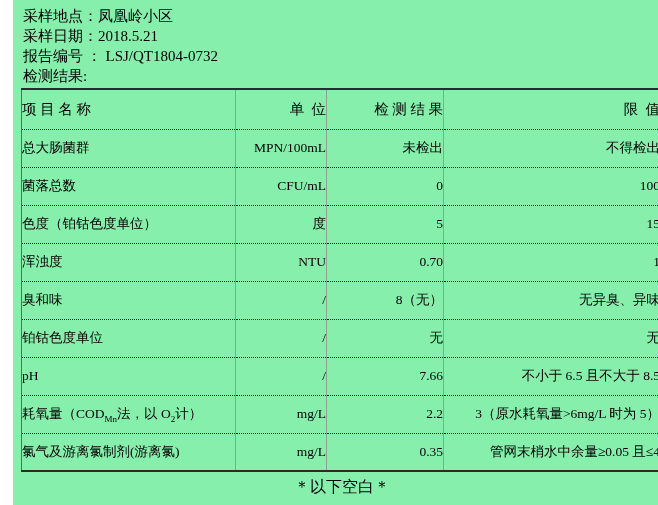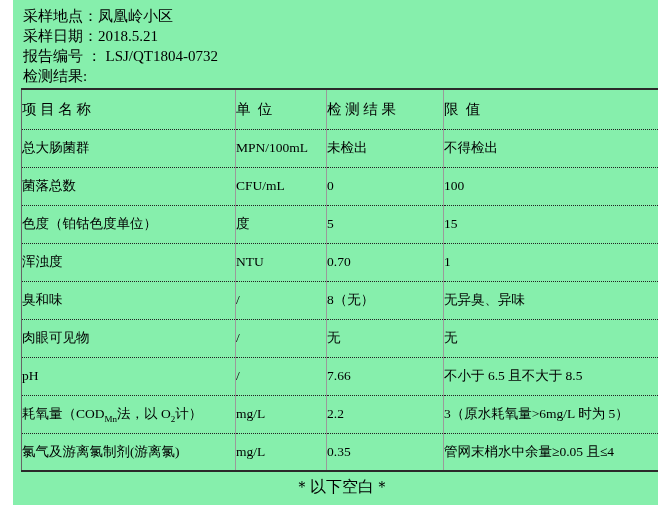--- a/index.html
+++ b/index.html
@@ -57,21 +57,21 @@
   }
   thead tr { height: 40px; }
   tbody tr { height: 38px; }
   th { font-size: 14.5px; white-space: pre; }
   td { font-size: 13.5px; white-space: nowrap; }
   .c-item {
     text-align: left;
     padding-left: 6px;
   }
   .c-mid {
-    text-align: left;
+    text-align: right;
   }
   sub {
     font-size: 9px;
     line-height: 0;
   }
   .footer-note {
     position: absolute;
     left: 0;
     top: 477px;
     width: 658px;
@@ -131,21 +131,21 @@
           <td class="c-mid">0.70</td>
           <td class="c-mid">1</td>
         </tr>
         <tr>
           <td class="c-item"><span>臭和味</span></td>
           <td class="c-mid">/</td>
           <td class="c-mid">8（无）</td>
           <td class="c-mid">无异臭、异味</td>
         </tr>
         <tr>
-          <td class="c-item"><span>肉眼可见物</span></td>
+          <td class="c-item"><span>铂钴色度单位</span></td>
           <td class="c-mid">/</td>
           <td class="c-mid">无</td>
           <td class="c-mid">无</td>
         </tr>
         <tr>
           <td class="c-item"><span>pH</span></td>
           <td class="c-mid">/</td>
           <td class="c-mid">7.66</td>
           <td class="c-mid">不小于 6.5 且不大于 8.5</td>
         </tr>

